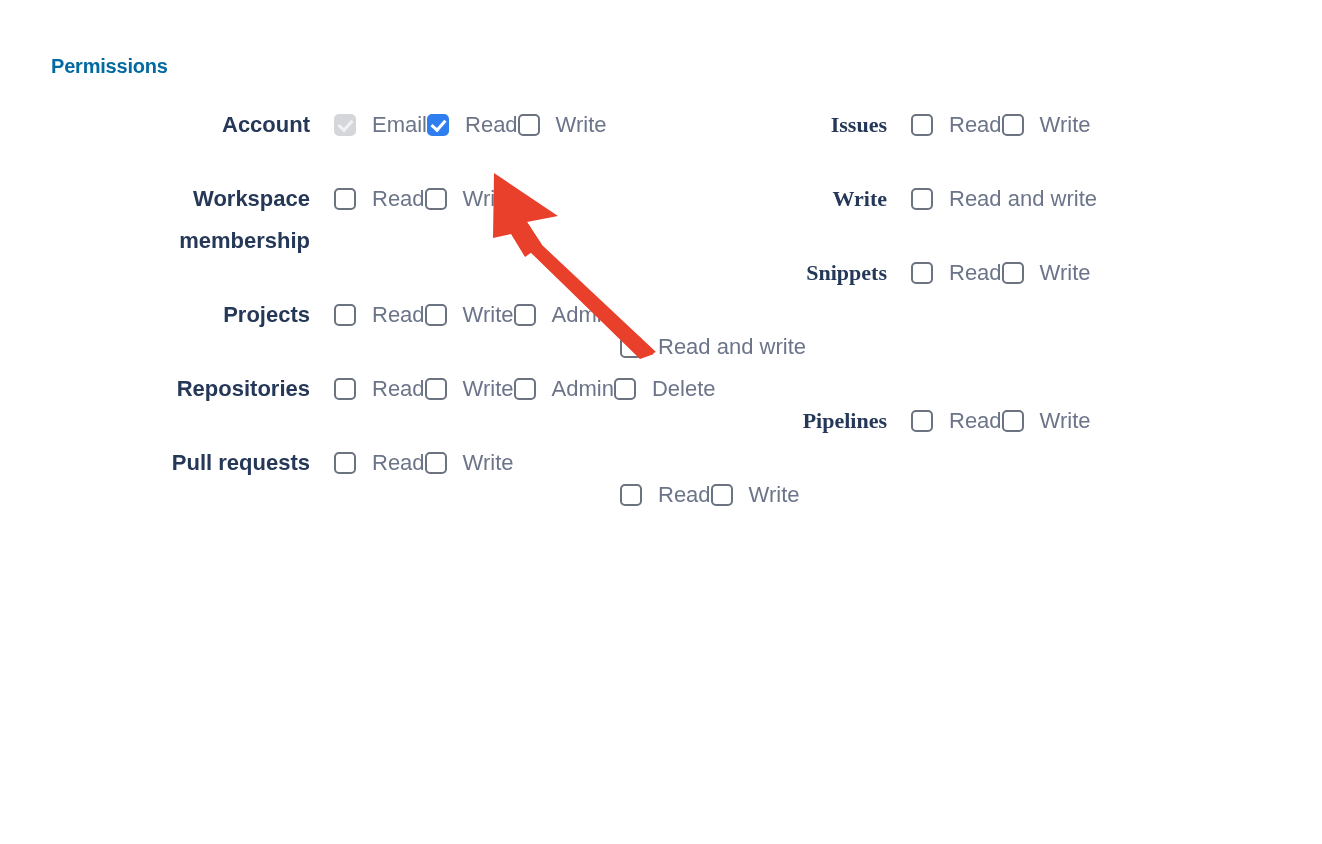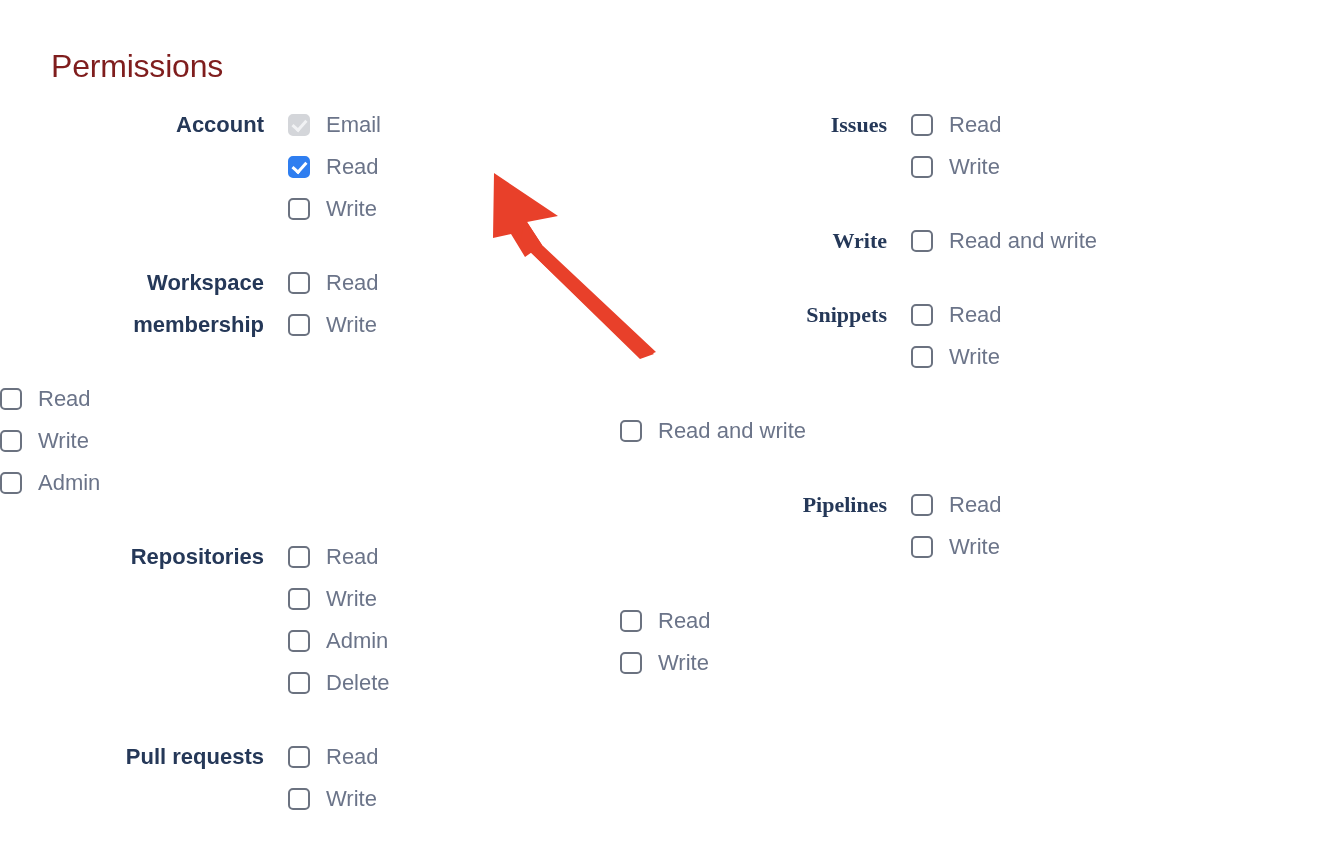--- a/index.html
+++ b/index.html
@@ -14,23 +14,23 @@
     position: relative;
     overflow: hidden;
     font-family: "Liberation Sans", sans-serif;
     -webkit-font-smoothing: antialiased;
   }
 
   #page-title {
     position: absolute;
     left: 51px;
     top: 49px;
-    font-size: 32px;
-    font-weight: normal;
-    color: #7f1d1d;
+    font-size: 20px;
+    font-weight: bold;
+    color: #0369a1;
     letter-spacing: -0.2px;
     line-height: 34px;
   }
 
   .column {
     position: absolute;
     top: 104px;
   }
   .column.left  { left: 0px;   width: 660px; }
   .column.right { left: 620px; width: 700px; }
@@ -45,27 +45,27 @@
     flex: 0 0 auto;
     text-align: right;
     font-size: 22px;
     font-weight: bold;
     color: #253858;
     line-height: 42px;
     padding-right: 24px;
     box-sizing: border-box;
     white-space: pre-line;
   }
-  .left  .group-label { width: 288px; padding-left: 40px; }
+  .left  .group-label { width: 334px; padding-left: 40px; }
   .right .group-label { width: 291px; font-family: Liberation Serif, serif; }
 
   .options {
     flex: 1 1 auto;
     display: flex;
-    flex-direction: column;
+    flex-direction: row;
   }
 
   .option-row {
     display: flex;
     align-items: center;
     height: 42px;
   }
 
   .cbox {
     flex: 0 0 auto;
@@ -149,20 +149,21 @@
           <span class="cbox"></span>
           <span class="option-label">Read</span>
         </div>
         <div class="option-row">
           <span class="cbox"></span>
           <span class="option-label">Write</span>
         </div>
       </div>
     </div>
     <div class="perm-group">
+      <div class="group-label">Projects</div>
       <div class="options">
         <div class="option-row">
           <span class="cbox"></span>
           <span class="option-label">Read</span>
         </div>
         <div class="option-row">
           <span class="cbox"></span>
           <span class="option-label">Write</span>
         </div>
         <div class="option-row">

